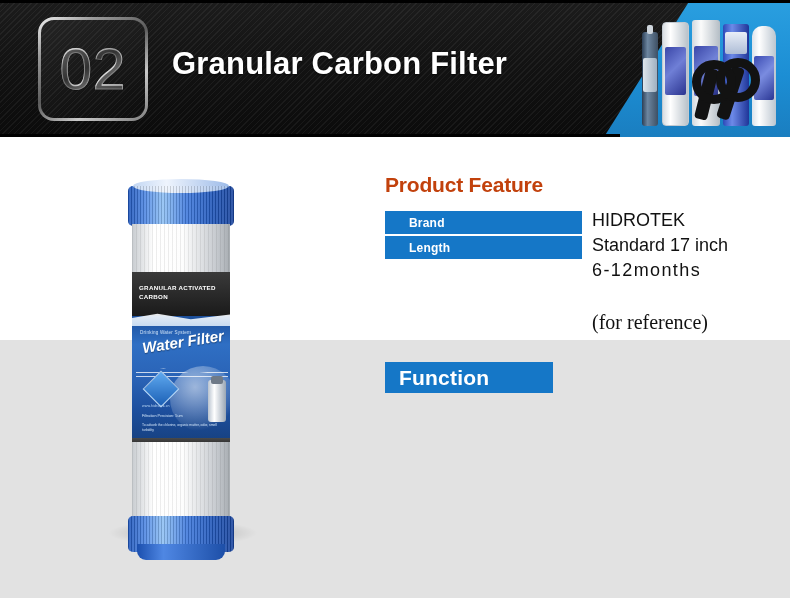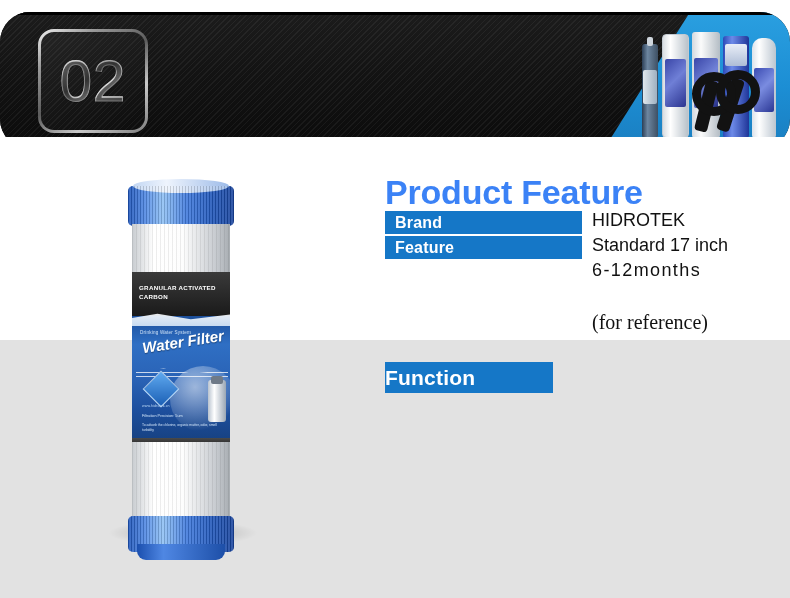--- a/index.html
+++ b/index.html
@@ -4,21 +4,21 @@
 <style>
   html,body{margin:0;padding:0;}
   body{
     width:790px;height:598px;
     font-family:"Liberation Sans",sans-serif;
     background:#ffffff;overflow:hidden;
   }
   .page{position:relative;width:790px;height:598px;overflow:hidden;background:#fff;}
 
   
-  .header{position:absolute;left:0;top:12px;width:790px;height:137px;overflow:hidden;background:#0d0d0d;border-radius:30px;}
+  .header{position:absolute;left:0;top:0;width:790px;height:137px;overflow:hidden;background:#0d0d0d;}
   .hdr-blue{
     position:absolute;right:0;top:0;width:330px;height:137px;
     background:linear-gradient(180deg,#2a9fe0 0%,#1c8ed4 55%,#1a7ec0 100%);
   }
   .hdr-dark2{
     position:absolute;left:0;top:0;width:690px;height:137px;
     background:
       repeating-linear-gradient(135deg,rgba(255,255,255,.05) 0px,rgba(255,255,255,.05) 1px,rgba(0,0,0,0) 1px,rgba(0,0,0,0) 4px),
       linear-gradient(180deg,#1c1c1c 0%,#131313 45%,#0b0b0b 100%);
     clip-path:polygon(0 0,690px 0,604px 137px,0 137px);
@@ -161,44 +161,44 @@
   .lbl-fp{position:absolute;left:10px;top:142px;color:#cfe3f8;font-size:3.8px;}
   .lbl-desc{position:absolute;left:10px;top:151px;right:6px;color:#cfe3f8;font-size:3.4px;line-height:4.6px;}
   .lbl-bar{
     position:absolute;left:10px;top:252px;width:98px;height:10px;
     background:linear-gradient(180deg,#4a4a4a,#161616);
   }
 
   
   .pf-title{
     position:absolute;left:385px;top:173px;
-    font-size:34px;font-weight:bold;color:#3b82f6;letter-spacing:-.2px;
+    font-size:21px;font-weight:bold;color:#c2410c;letter-spacing:-.2px;
   }
   .spec-table{position:absolute;left:385px;top:211px;width:395px;}
   .spec-row{position:relative;height:23px;margin-bottom:2px;}
   .spec-key{
     position:absolute;left:0;top:0;width:197px;height:23px;box-sizing:border-box;
-    background:#1577c7;color:#fff;font-size:16px;font-weight:bold;
-    display:flex;align-items:center;padding-left:10px;letter-spacing:.2px;
+    background:#1577c7;color:#fff;font-size:12px;font-weight:bold;
+    display:flex;align-items:center;padding-left:24px;letter-spacing:.2px;
   }
   .spec-key.tight{font-size:15.5px;letter-spacing:-.2px;padding-left:10px;}
   .spec-val{
     position:absolute;left:207px;top:-1px;
     font-family:Liberation Sans, sans-serif;font-size:18px;color:#111;white-space:nowrap;
   }
   .spec-val.spaced{letter-spacing:1.4px;}
   .spec-note{
     position:absolute;left:592px;top:311px;
     font-family:"Liberation Serif",serif;font-size:20px;color:#111;
   }
 
   .fn-badge{
     position:absolute;left:385px;top:362px;width:168px;height:31px;
     background:#1577c7;color:#fff;font-size:21px;font-weight:bold;
-    display:flex;align-items:center;box-sizing:border-box;letter-spacing:.2px;
+    display:flex;align-items:center;padding-left:14px;box-sizing:border-box;letter-spacing:.2px;
   }
   .fn-text{
     position:absolute;left:384px;top:398px;width:300px;
     font-family:"Liberation Serif",serif;font-size:18px;color:#111;line-height:23px;
   }
 </style>
 </head>
 <body>
 
 <div class="page">
@@ -208,20 +208,21 @@
     <div class="hdr-dark2"></div>
     <div class="hdr-topline"></div>
     <div class="hdr-botline"></div>
 
     <div class="badge">
       <div class="badge-inner">
         <span class="badge-num">02</span>
       </div>
     </div>
 
+    <div class="hdr-title">Granular Carbon Filter</div>
 
     <div class="hdr-prods">
       <div class="hp hp-mem"></div>
       <div class="hp hp-sed"></div>
       <div class="hp hp-cto"></div>
       <div class="hp hp-udf"></div>
       <div class="hp hp-post"></div>
       <div class="wrench w1"></div>
       <div class="wrench w2"></div>
       <div class="wring wr1"></div>
@@ -266,21 +267,21 @@
   </div>
 
   <div class="pf-title">Product Feature</div>
 
   <div class="spec-table">
     <div class="spec-row">
       <div class="spec-key">Brand</div>
       <div class="spec-val">HIDROTEK</div>
     </div>
     <div class="spec-row">
-      <div class="spec-key">Feature</div>
+      <div class="spec-key">Length</div>
       <div class="spec-val">Standard 17 inch</div>
     </div>
     <div class="spec-row">
       <div class="spec-val spaced">6-12months</div>
     </div>
   </div>
   <div class="spec-note">(for reference)</div>
 
   <div class="fn-badge">Function</div>
 

